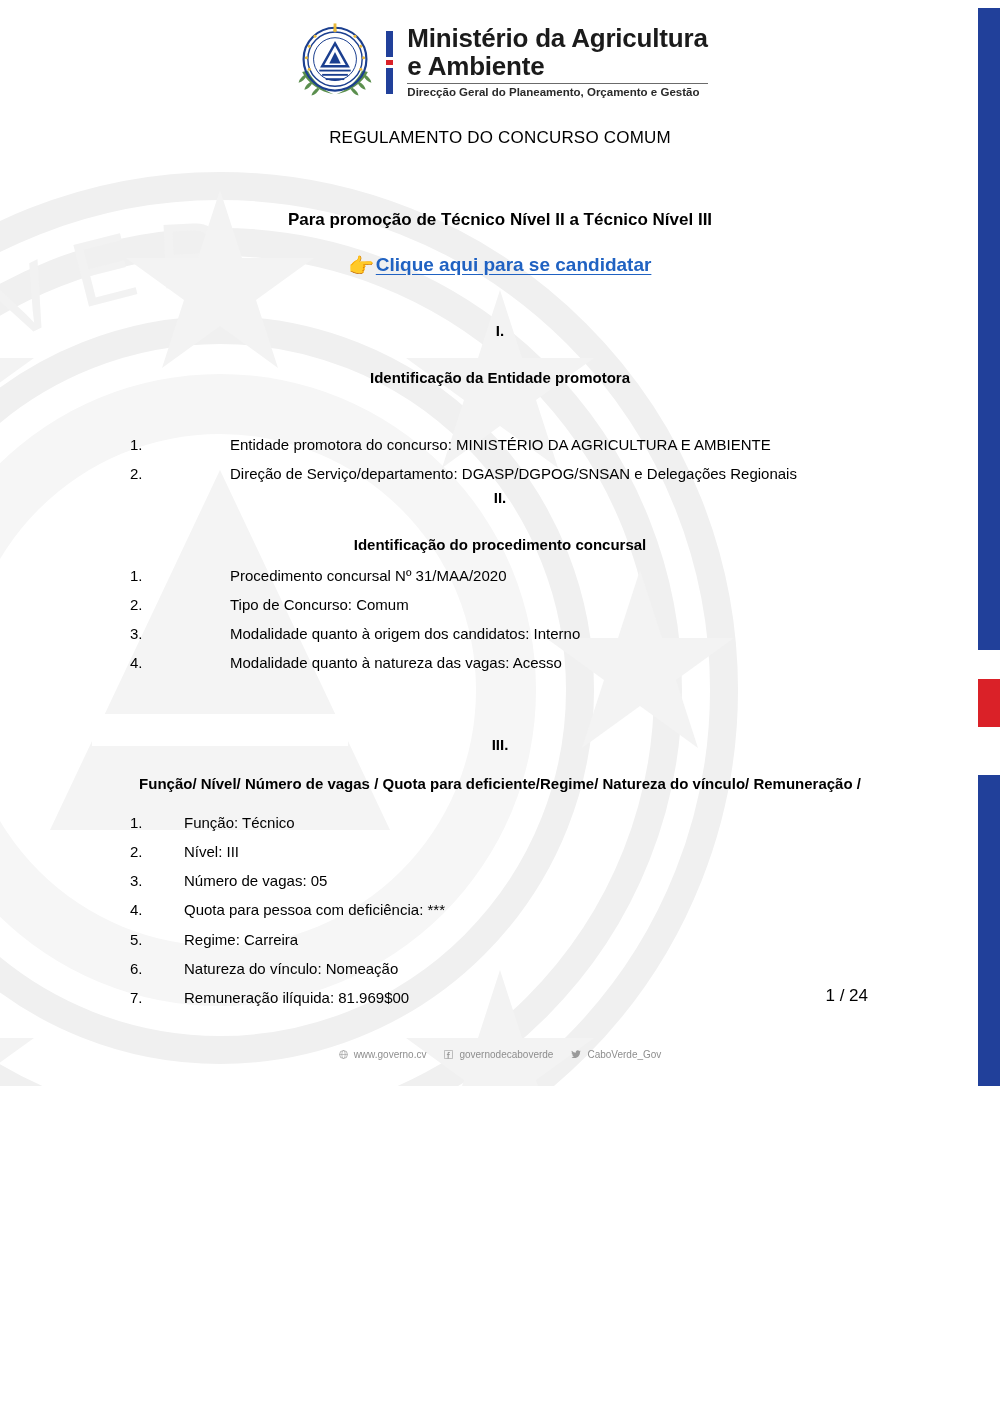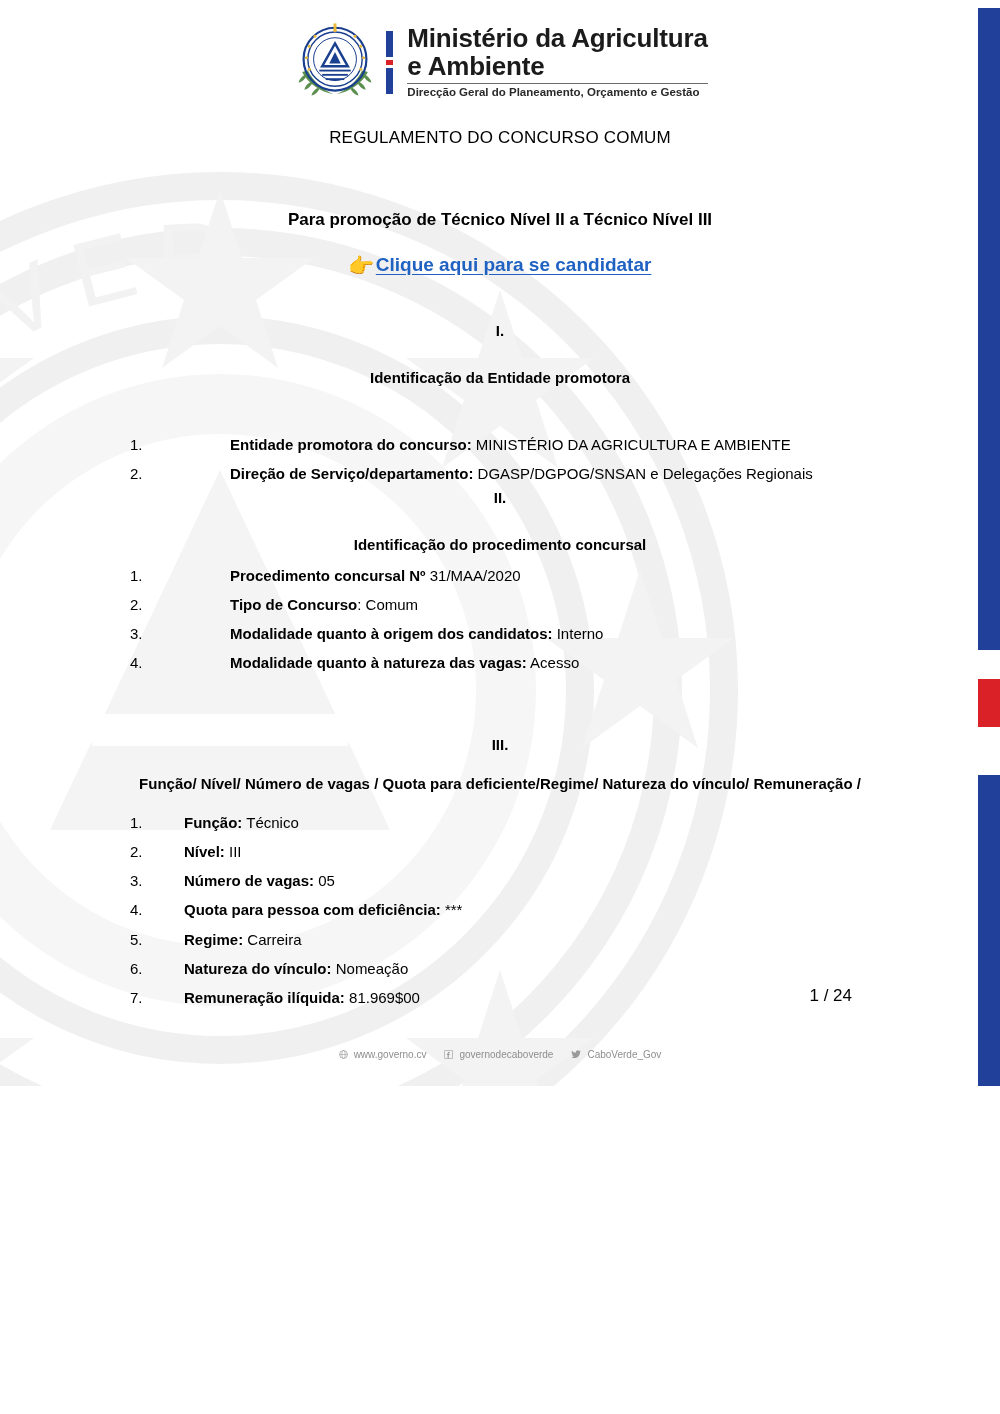--- a/index.html
+++ b/index.html
@@ -157,21 +157,21 @@
     line-height: 1.95;
   }
   ol.doc-list > li .num {
     position: absolute;
     left: 0;
     top: 0;
     width: 34px;
     text-align: left;
   }
   ol.doc-list > li .li-body { display: block; }
-  ol.doc-list > li b { font-weight: bold; }
+  ol.doc-list > li b { font-weight: normal; }
 
   
   .list-a > li { padding-left: 100px; }
   .list-a > li .num { left: 54px; }
   .list-a > li .li-body { text-align: justify; }
 
   
   .list-b > li { padding-left: 100px; }
   .list-b > li .num { left: 54px; }
 
@@ -183,21 +183,21 @@
   .sp-1 { height: 44px; }
   .sp-2 { height: 30px; }
   .sp-3 { height: 16px; }
   .sp-4 { height: 58px; }
   .sp-5 { height: 22px; }
   .sp-6 { height: 8px; }
 
   
   .page-number {
     position: absolute;
-    right: 148px;
+    right: 132px;
     bottom: 80px;
     font-size: 17px;
     z-index: 2;
   }
   .footer-social {
     position: absolute;
     left: 0;
     right: 0;
     bottom: 26px;
     display: flex;

